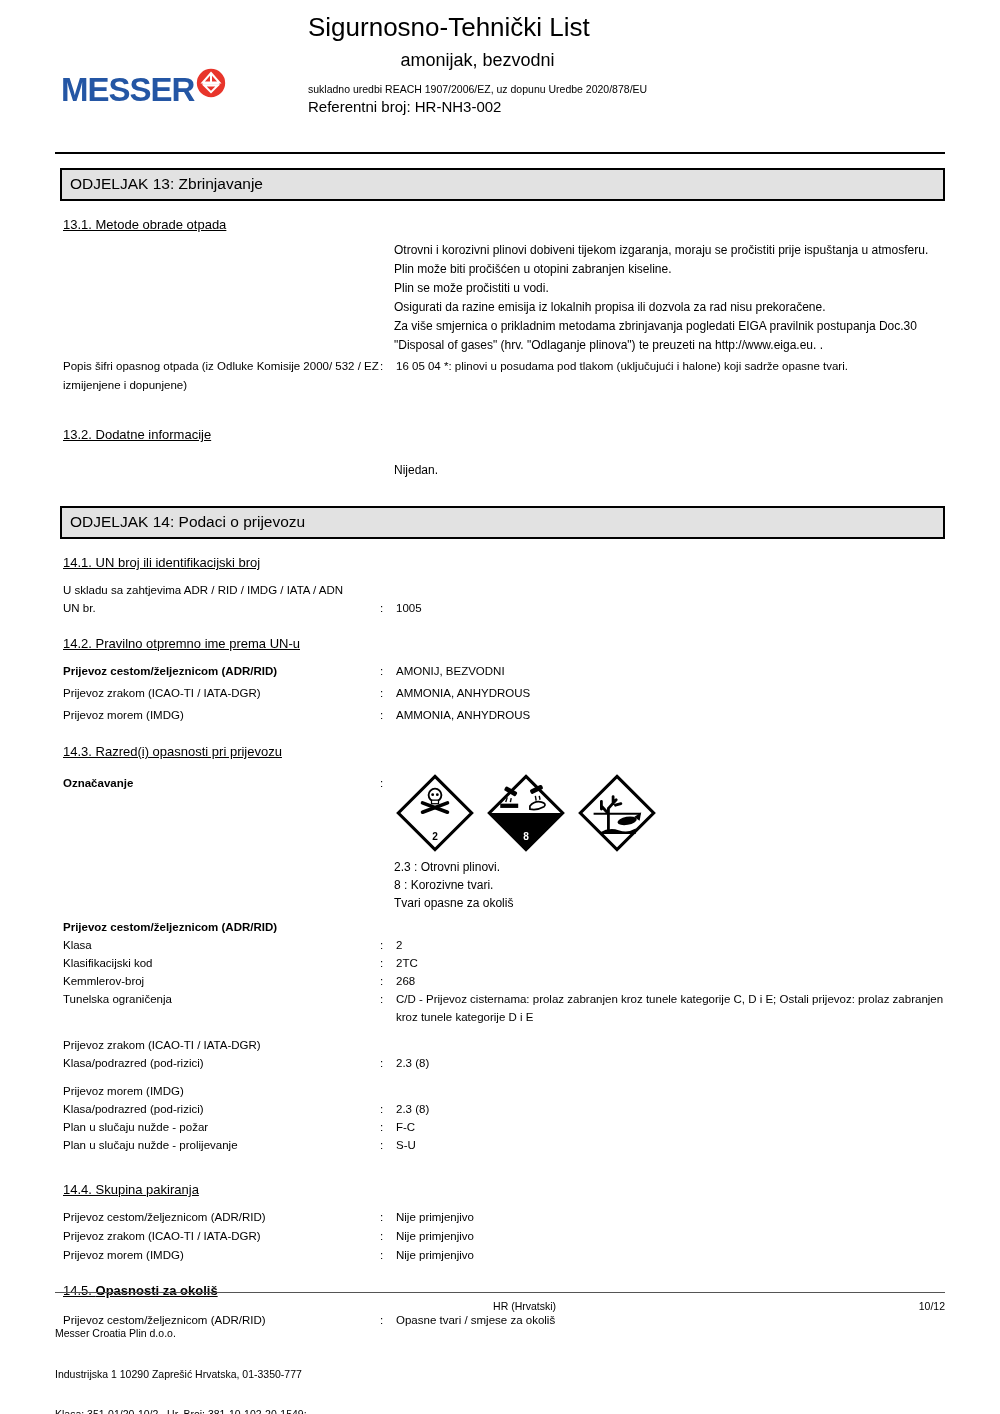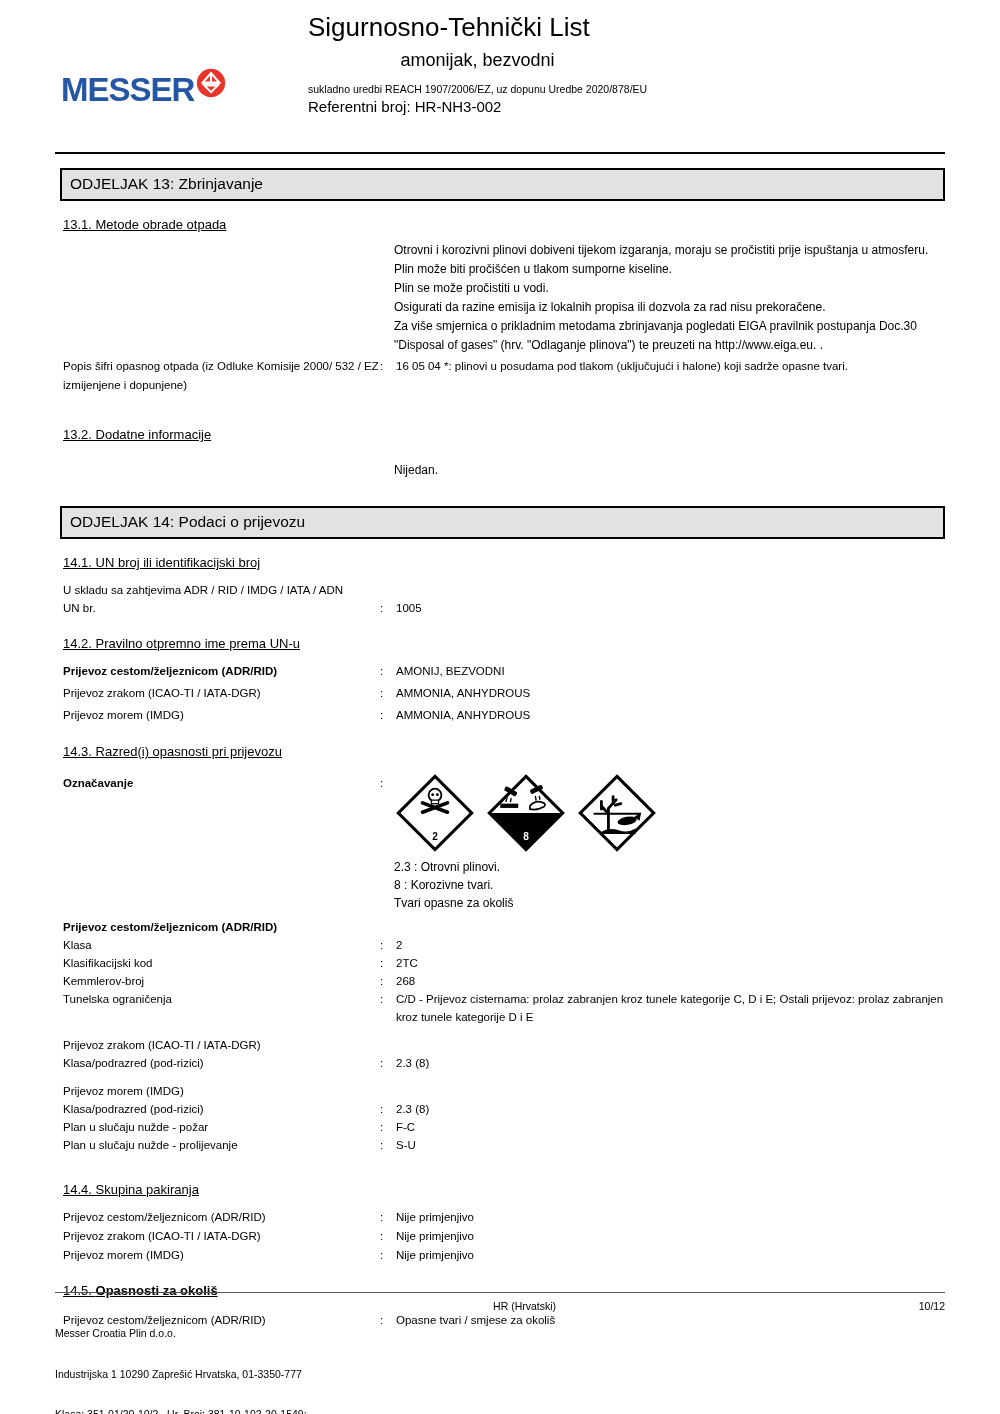--- a/index.html
+++ b/index.html
@@ -121,21 +121,21 @@
     </div>
   </div>
 
   
   <div class="section-box">ODJELJAK 13: Zbrinjavanje</div>
 
   <div class="sub-title">13.1. Metode obrade otpada</div>
 
   <div class="indent-block mt8">
     <div class="para">Otrovni i korozivni plinovi dobiveni tijekom izgaranja, moraju se pročistiti prije ispuštanja u atmosferu.</div>
-    <div class="para">Plin može biti pročišćen u tlakom sumporne kiseline.</div>
+    <div class="para">Plin može biti pročišćen u otopini zabranjen kiseline.</div>
     <div class="para">Plin se može pročistiti u vodi.</div>
     <div class="para">Osigurati da razine emisija iz lokalnih propisa ili dozvola za rad nisu prekoračene.</div>
     <div class="para"> Za više smjernica o prikladnim metodama zbrinjavanja pogledati EIGA pravilnik postupanja Doc.30 "Disposal of gases" (hrv. "Odlaganje plinova") te preuzeti na http://www.eiga.eu. .</div>
   </div>
 
   <div class="row mt2">
     <span class="label">Popis šifri opasnog otpada (iz Odluke Komisije 2000/ 532 / EZ izmijenjene i dopunjene)</span>
     <span class="colon"></span>
     <span class="value">16 05 04 *: plinovi u posudama pod tlakom (uključujući i halone) koji sadrže opasne tvari.</span>
   </div>

